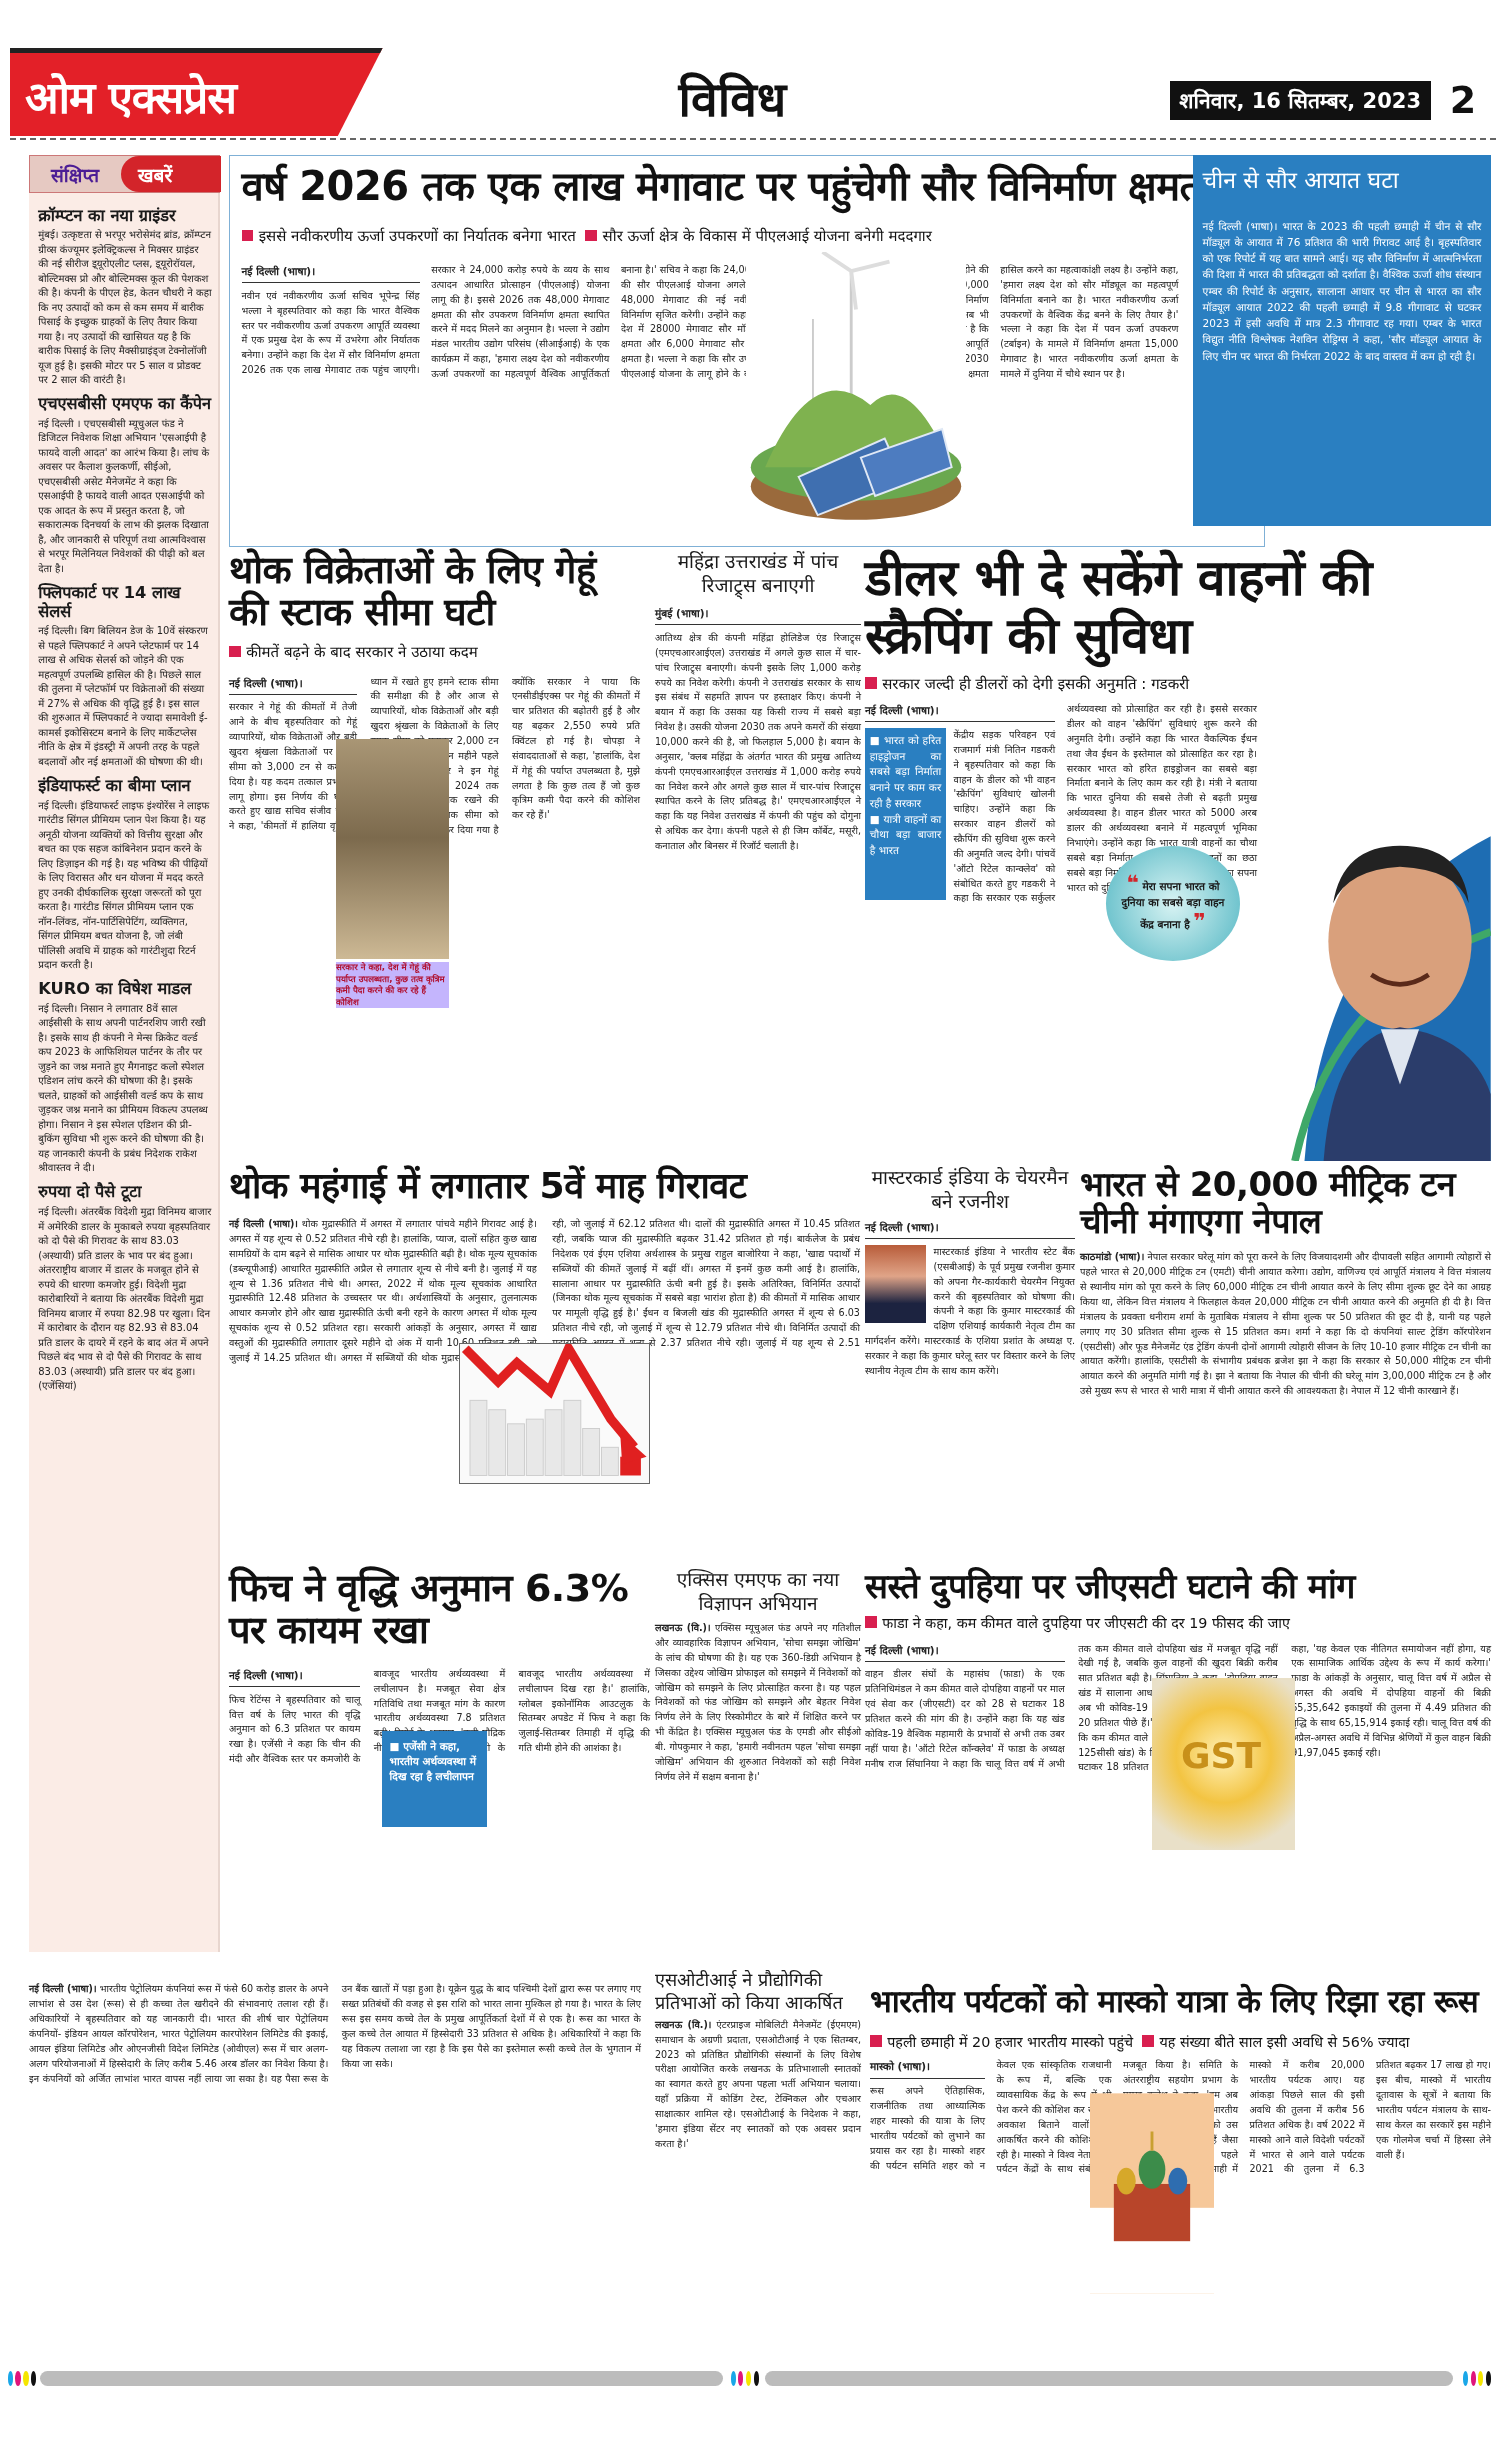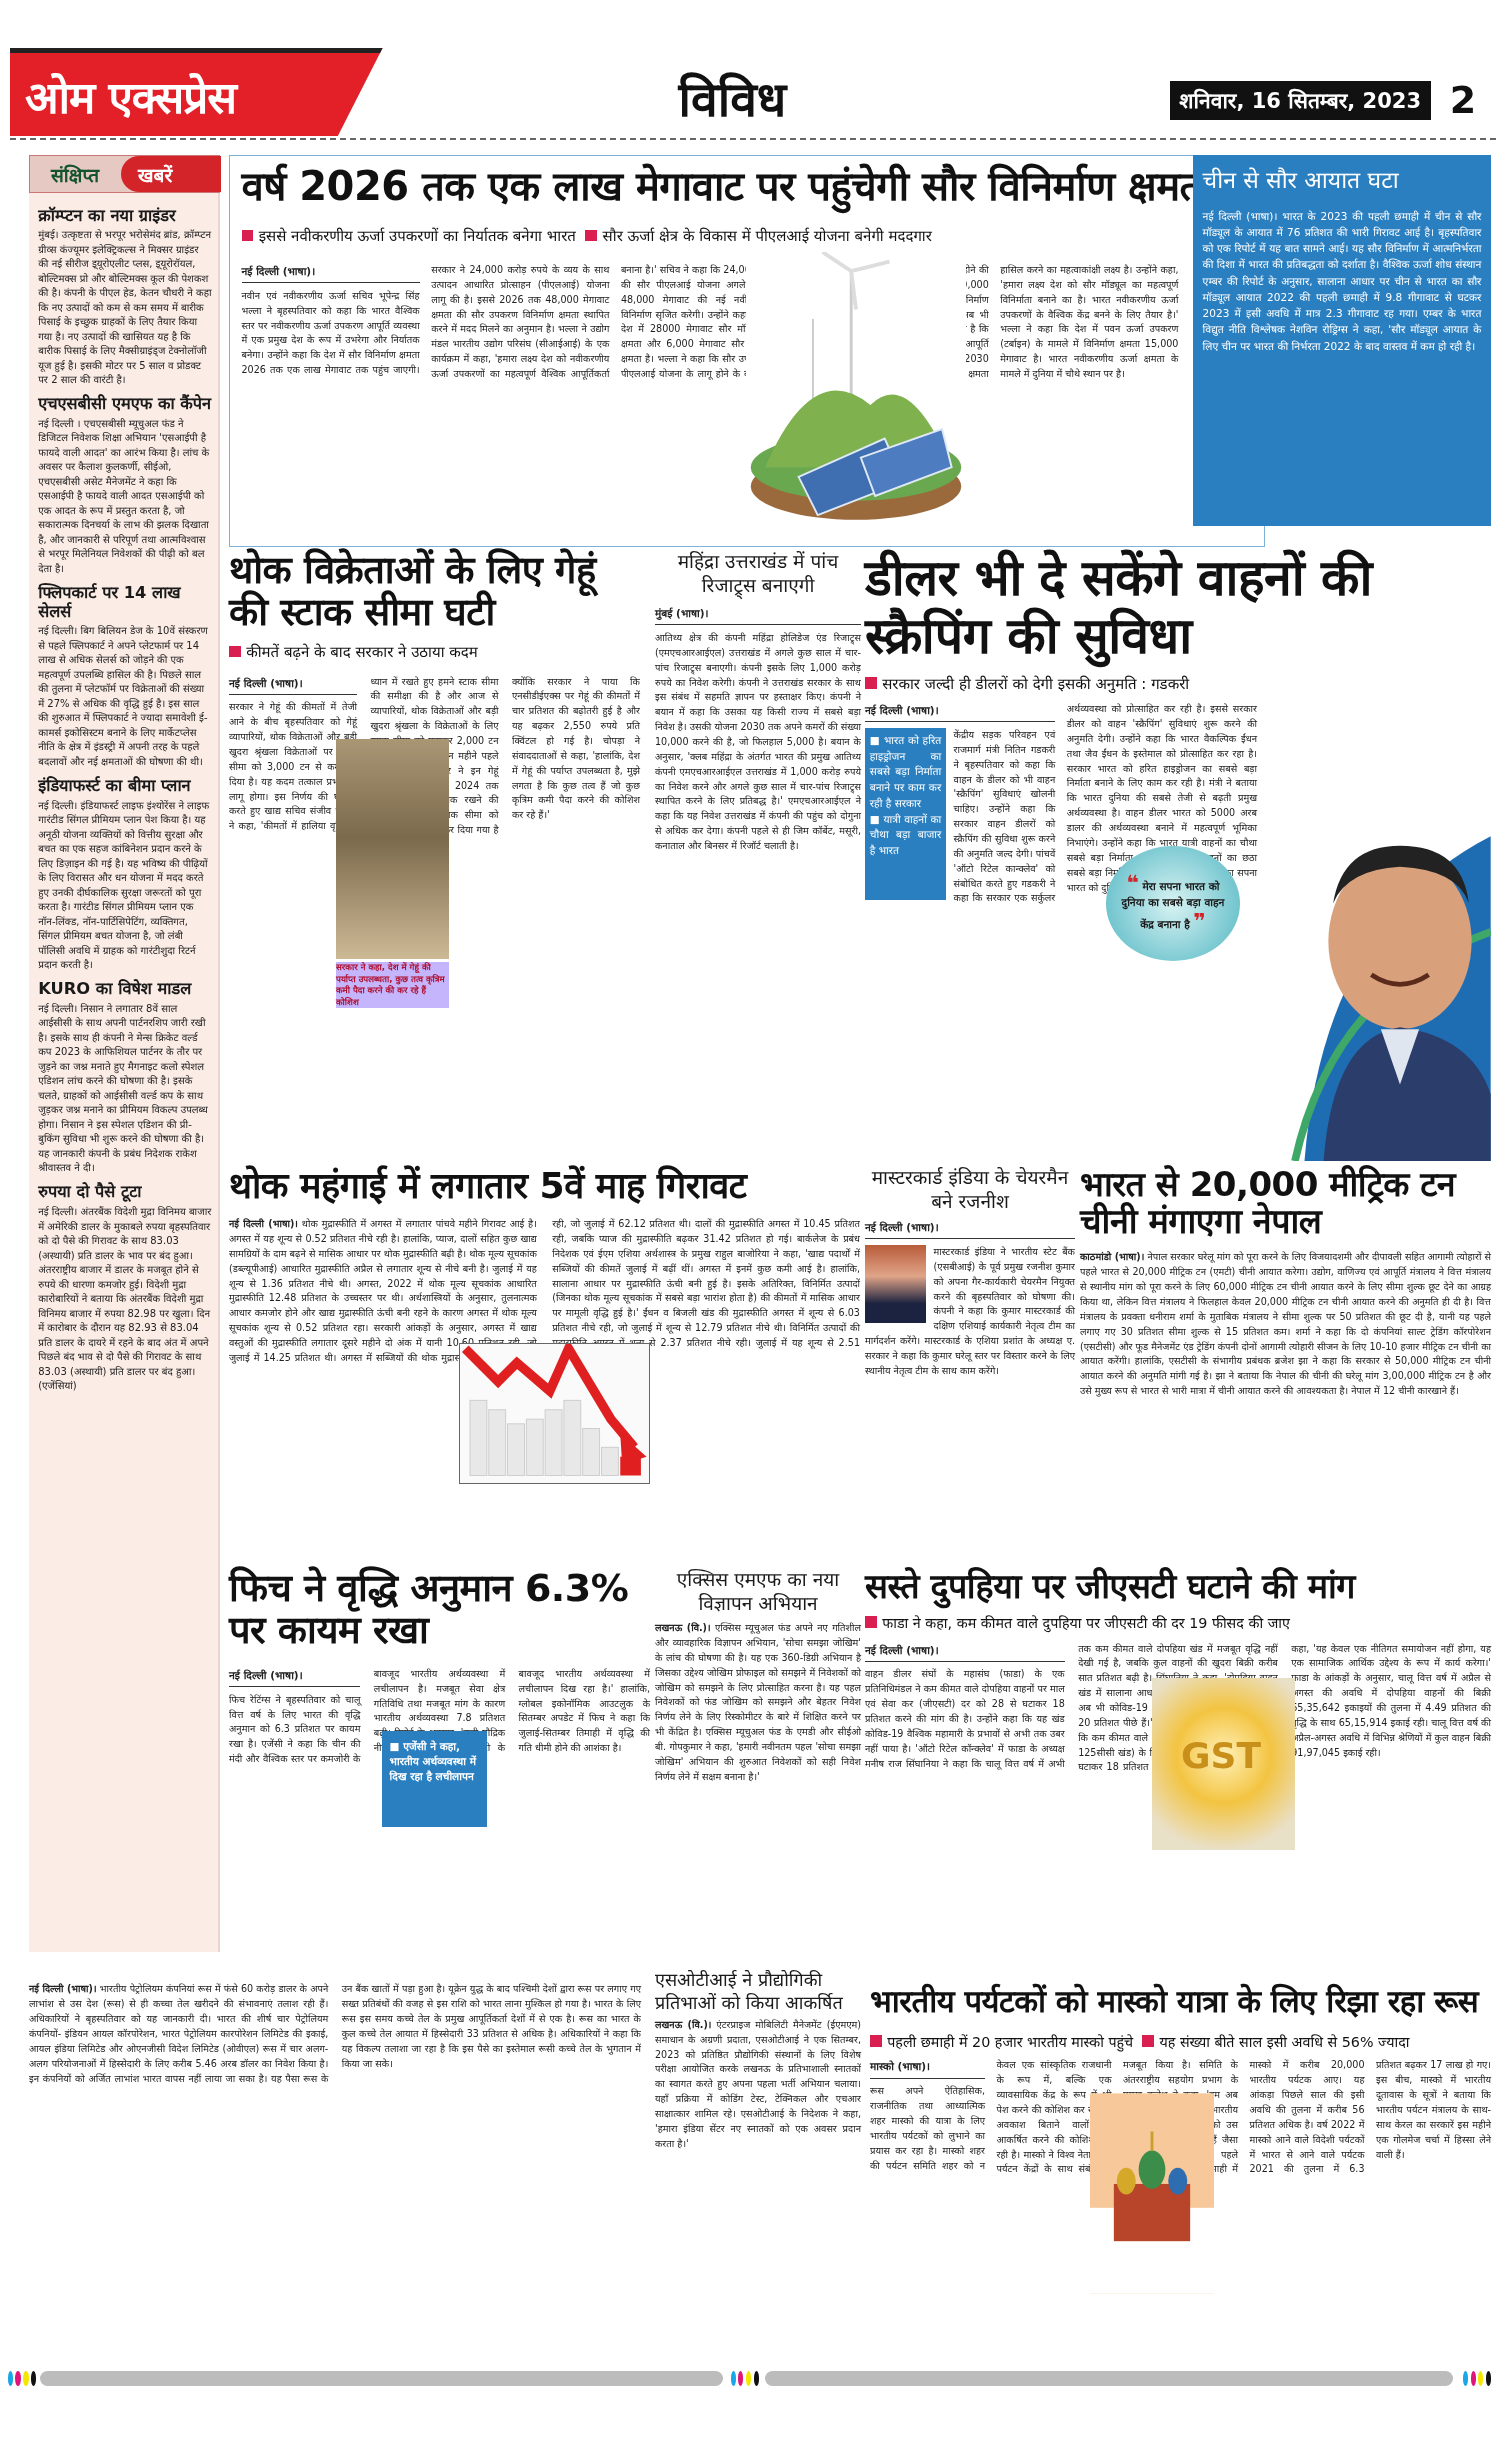--- a/index.html
+++ b/index.html
@@ -11,21 +11,21 @@
   #logo-box { position: absolute; left: 0; top: 0; width: 373px; height: 88px; background: #e32028; clip-path: polygon(0 0, 100% 0, 88% 100%, 0 100%); border-top: 5.7px solid #222; }
   #logo-text { position: absolute; left: 15.3px; top: 13.4px; font-size: 44px; font-weight: bold; color: #fff; font-family: "DejaVu Sans", sans-serif; letter-spacing: -1px; }
   #yellow-band { position: absolute; left: 306px; top: 9.6px; right: 0; height: 78px; background: radial-gradient(ellipse at center, #fffbe0 0%, #ffe84a 70%, #f5d400 100%); z-index: -1; }
   #section-title { position: absolute; left: 669px; top: 17px; font-size: 48px; font-weight: bold; color: #111; }
   #date-box { position: absolute; right: 65px; top: 32.5px; background: #111; color: #fff; font-size: 21px; font-weight: bold; padding: 5.7px 9.6px; }
   #page-num { position: absolute; right: 5.7px; top: 17px; width: 54px; height: 69px; background: #fff; border-radius: 50%; font-size: 38px; font-weight: bold; display: flex; align-items: center; justify-content: center; color: #111; }
   #mast-rule { left: 9.6px; top: 138px; width: 1486px; border-top: 2.9px dashed #666; }
   
   #briefs { left: 29px; top: 155px; width: 191px; height: 1797px; background: #fbece6; border-right: 2.9px solid #e8d6cf; }
   #briefs-header { left: 29px; top: 155px; width: 191px; height: 38px; background: #e6c9c2; border: 1px solid #c77; }
-  #briefs-header .k1 { position: absolute; left: 21px; top: 5.7px; font-size: 19px; font-weight: bold; color: #14532d; }
+  #briefs-header .k1 { position: absolute; left: 21px; top: 5.7px; font-size: 19px; font-weight: bold; color: #4c1d95; }
   #briefs-header .k2 { position: absolute; left: 91px; top: 0; width: 100px; height: 36px; background: #d3242a; color: #fff; font-size: 19px; font-weight: bold; border-radius: 19px 0 0 19px; padding: 5.7px 0 0 17px; }
   .brief { position: relative; padding: 0 5.7px; }
   .brief h4 { font-size: 16.3px; font-weight: bold; margin: 7.6px 0 2.9px; line-height: 1.15; }
   .brief p { font-size: 10px; line-height: 1.45; color: #222; }
   #briefs-list { left: 32.5px; top: 199px; width: 185px; }
   
   .hl { font-weight: bold; color: #111; line-height: 1.1; letter-spacing: -0.5px; }
   .deck { font-size: 15px; color: #111; }
   .deck .sq { display: inline-block; width: 11.5px; height: 11.5px; background: #d81f4f; margin-right: 5.7px; }
   .body { font-size: 9.6px; line-height: 1.55; color: #222; text-align: justify; }
@@ -34,21 +34,21 @@
   .cols3 { column-count: 3; column-gap: 13.4px; }
   .cols5 { column-count: 5; column-gap: 11.5px; }
   .rule { border-bottom: 1px solid #333; padding-bottom: 2.9px; margin-bottom: 5.7px; font-size: 10.5px; font-weight: bold; }
   
   #solar { left: 229px; top: 155px; width: 1036px; height: 392px; border: 1.9px solid #7fb0d6; background: #fff; }
   #solar-hl { position: absolute; left: 11.5px; top: 7.6px; font-size: 40px; }
   #solar-deck { position: absolute; left: 11.5px; top: 69px; width: 937px; }
   #solar-body { position: absolute; left: 11.5px; top: 107px; width: 937px; height: 277px; }
   #solar-img { position: absolute; left: 516px; top: 96px; width: 220px; height: 287px; }
   #china-box { left: 1193px; top: 155px; width: 298px; height: 371px; background: #2a7fc1; color: #fff; padding: 7.6px 9.6px; }
-  #china-box h3 { font-size: 23px; font-weight: normal; margin-bottom: 13px; }
+  #china-box h3 { font-size: 23px; font-weight: normal; margin-bottom: 23px; }
   #china-box p { font-size: 10.5px; line-height: 1.55; text-align: justify; }
   
   #wheat { left: 229px; top: 550px; width: 411px; height: 574px; }
   #wheat-hl { font-size: 38px; }
   
   #mahindra { left: 655px; top: 550px; width: 206px; height: 574px; }
   #mahindra h3 { font-size: 19px; font-weight: normal; text-align: center; line-height: 1.25; margin-bottom: 7.6px; }
   
   #dealer { left: 865px; top: 550px; width: 626px; height: 612px; }
   #dealer-hl { font-size: 50px; line-height: 1.15; }

